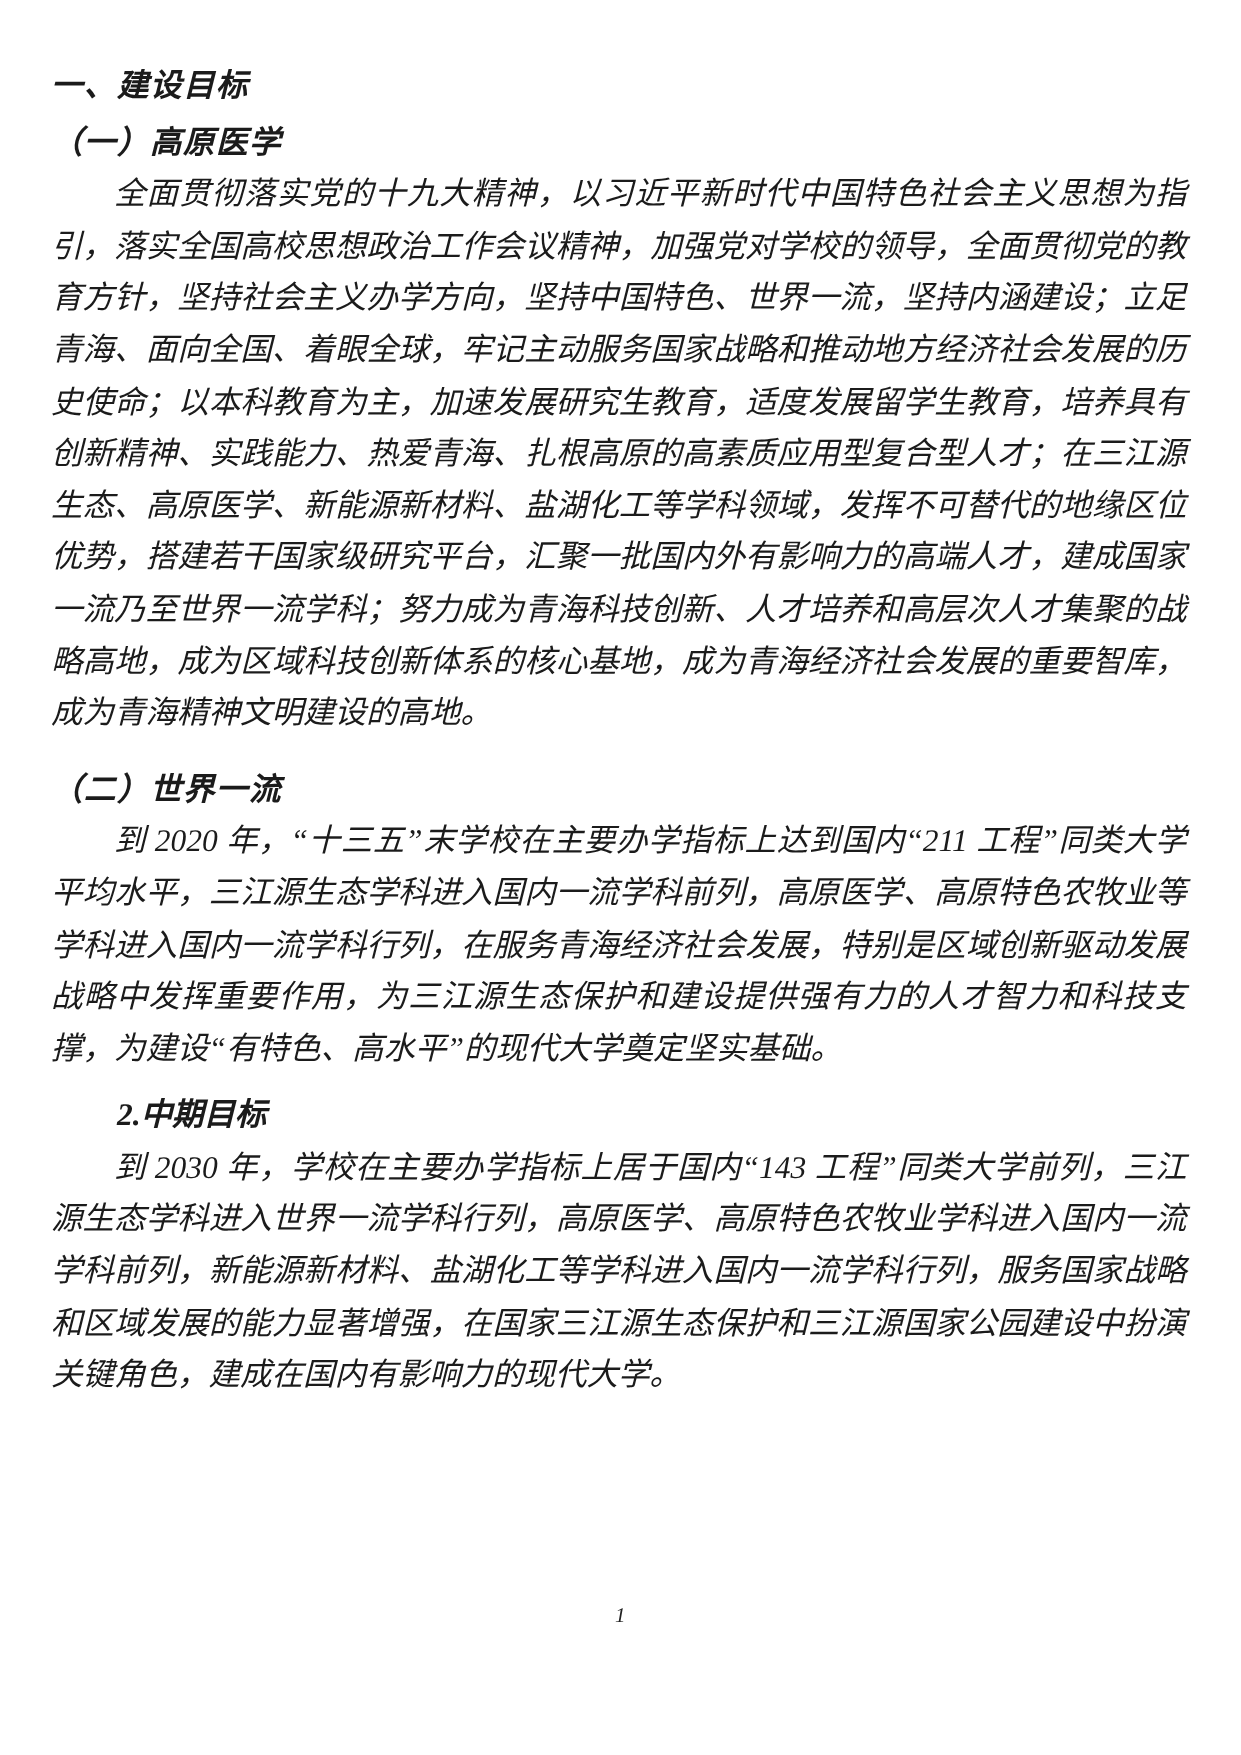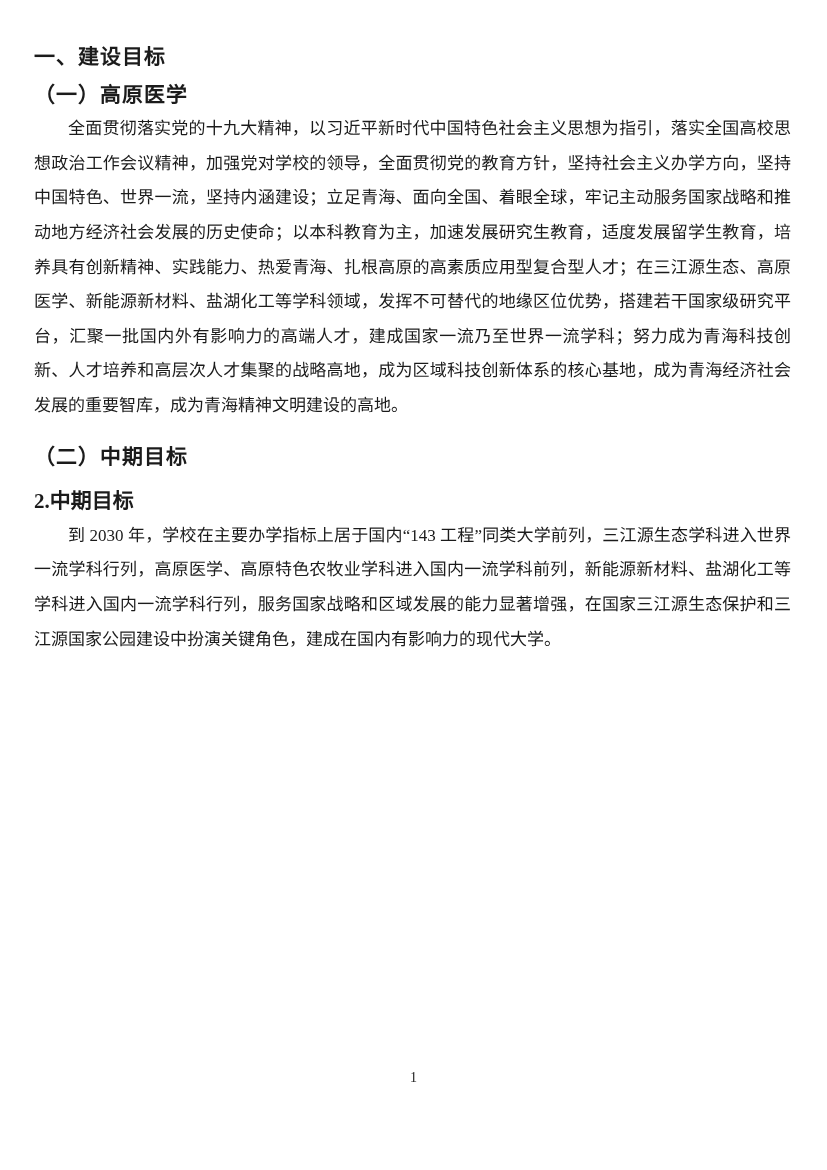--- a/index.html
+++ b/index.html
@@ -11,20 +11,21 @@
     position: relative;
     width: 827px;
     height: 1170px;
     margin: 0 auto;
     background: #ffffff;
     box-sizing: border-box;
     padding: 40px 36px 12px 34px;
     font-family: "Liberation Serif", "DejaVu Serif", serif;
     color: #1b1b1b;
     overflow: hidden;
+    font-style: italic;
   }
   .h-main {
     font-size: 21px;
     font-weight: 700;
     line-height: 34.6px;
     letter-spacing: 1px;
     margin: 0;
   }
   .h-sub {
     font-size: 21px;
@@ -37,23 +38,24 @@
     margin-top: 16px;
   }
   .h-goal {
     font-size: 21px;
     font-weight: 700;
     line-height: 34.6px;
     margin: 4px 0 0 0;
   }
   .h-goal2 {
     margin-top: 10px;
+    margin-left: 44px;
   }
   .para {
-    font-size: 17px;
+    font-size: 21px;
     line-height: 34.6px;
     text-align: justify;
     text-justify: inter-ideograph;
     text-indent: 2em;
     margin: 0;
     word-break: break-all;
   }
   .page-number {
     position: absolute;
     top: 1068px;
@@ -69,23 +71,24 @@
 <body>
 
 <div class="page">
 
   <h2 class="h-main">一、建设目标</h2>
 
   <h3 class="h-sub">（一）高原医学</h3>
 
   <p class="para">全面贯彻落实党的十九大精神，以习近平新时代中国特色社会主义思想为指引，落实全国高校思想政治工作会议精神，加强党对学校的领导，全面贯彻党的教育方针，坚持社会主义办学方向，坚持中国特色、世界一流，坚持内涵建设；立足青海、面向全国、着眼全球，牢记主动服务国家战略和推动地方经济社会发展的历史使命；以本科教育为主，加速发展研究生教育，适度发展留学生教育，培养具有创新精神、实践能力、热爱青海、扎根高原的高素质应用型复合型人才；在三江源生态、高原医学、新能源新材料、盐湖化工等学科领域，发挥不可替代的地缘区位优势，搭建若干国家级研究平台，汇聚一批国内外有影响力的高端人才，建成国家一流乃至世界一流学科；努力成为青海科技创新、人才培养和高层次人才集聚的战略高地，成为区域科技创新体系的核心基地，成为青海经济社会发展的重要智库，成为青海精神文明建设的高地。</p>
 
-  <h3 class="h-sub h-sub2">（二）中期目标</h3>
+  <h3 class="h-sub h-sub2">（二）世界一流</h3>
 
 
+  <p class="para">到 2020 年，“十三五”末学校在主要办学指标上达到国内“211 工程”同类大学平均水平，三江源生态学科进入国内一流学科前列，高原医学、高原特色农牧业等学科进入国内一流学科行列，在服务青海经济社会发展，特别是区域创新驱动发展战略中发挥重要作用，为三江源生态保护和建设提供强有力的人才智力和科技支撑，为建设“有特色、高水平”的现代大学奠定坚实基础。</p>
 
   <h4 class="h-goal h-goal2">2.中期目标</h4>
 
   <p class="para">到 2030 年，学校在主要办学指标上居于国内“143 工程”同类大学前列，三江源生态学科进入世界一流学科行列，高原医学、高原特色农牧业学科进入国内一流学科前列，新能源新材料、盐湖化工等学科进入国内一流学科行列，服务国家战略和区域发展的能力显著增强，在国家三江源生态保护和三江源国家公园建设中扮演关键角色，建成在国内有影响力的现代大学。</p>
 
   <div class="page-number">1</div>
 
 </div>
 
 </body></html>

